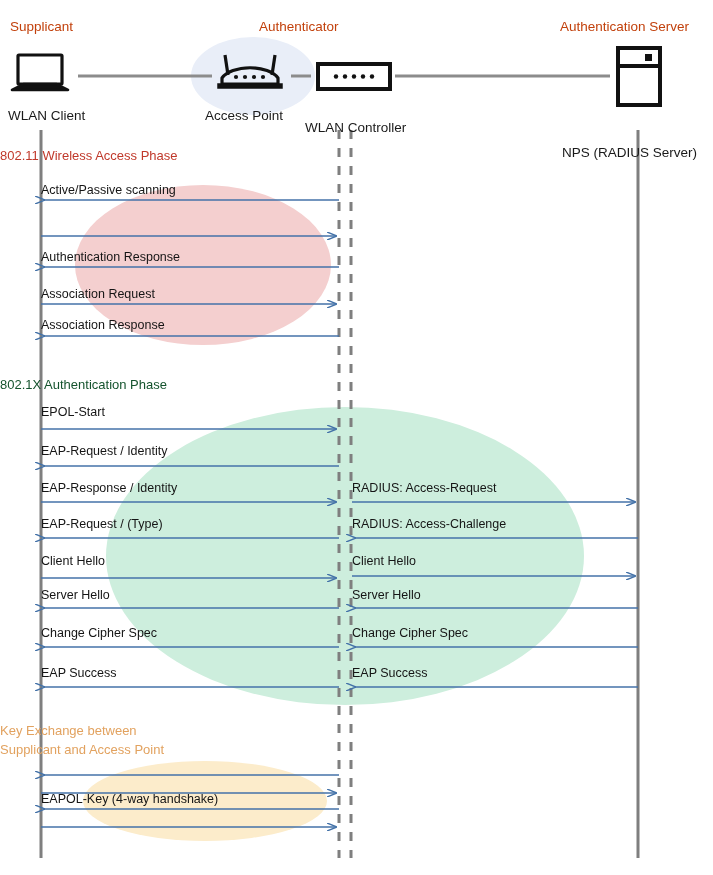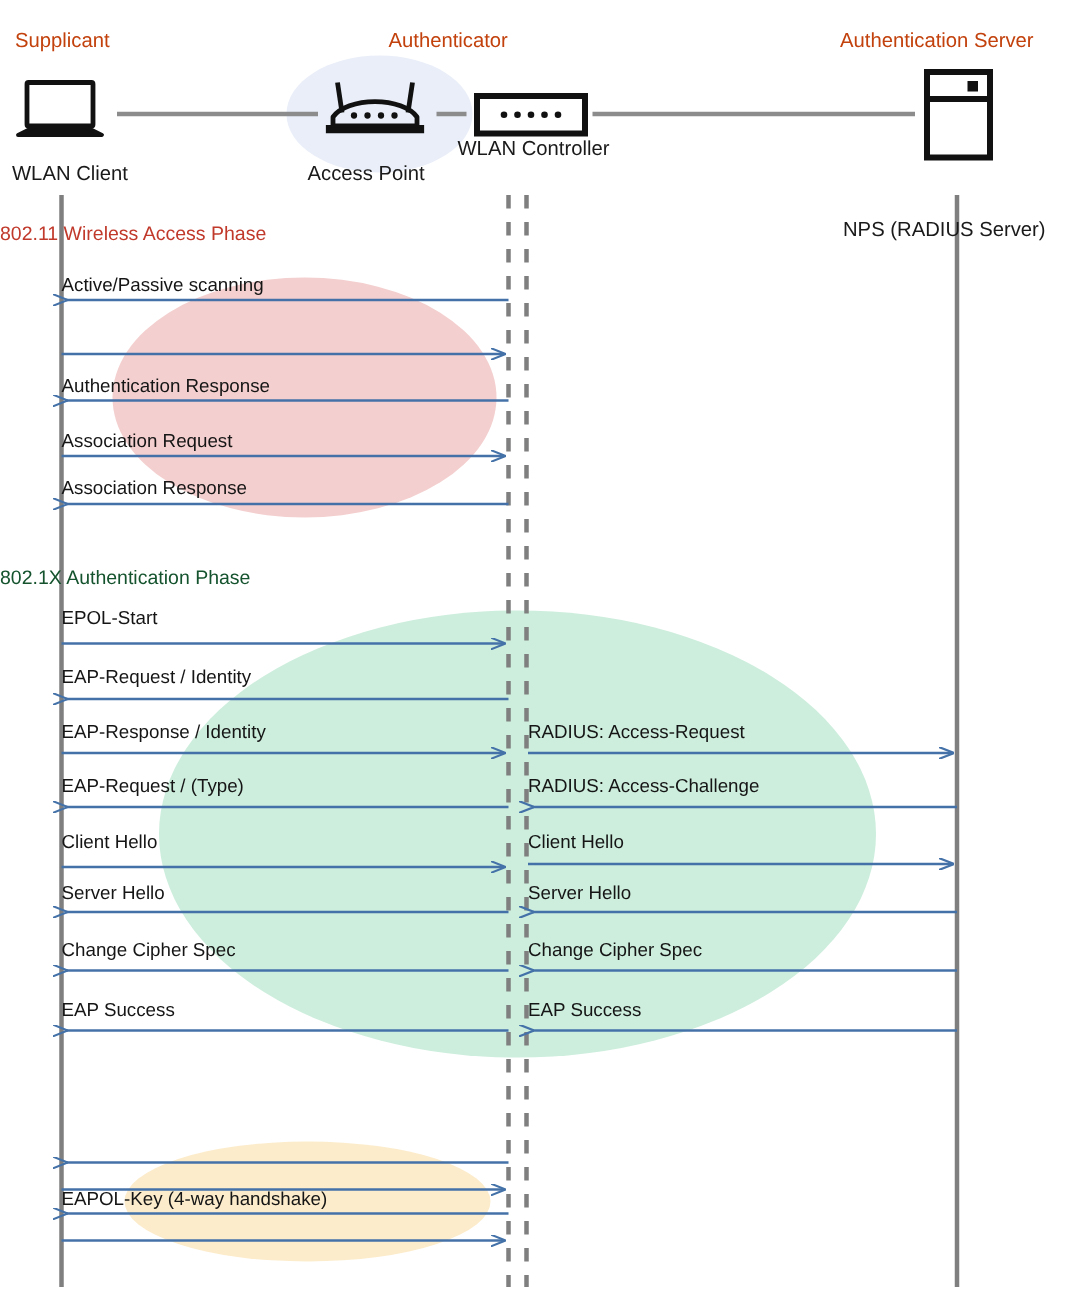--- a/index.html
+++ b/index.html
@@ -115,25 +115,29 @@
       <line x1="41" y1="827" x2="336" y2="827" marker-end="url(#ah-r)"></line>
     </g>
   </svg>
 
   <div class="hdr-top" style="left:10px;top:19px;">Supplicant</div>
   <div class="hdr-top" style="left:259px;top:19px;">Authenticator</div>
   <div class="hdr-top" style="left:560px;top:19px;">Authentication Server</div>
 
   <div class="hdr-bot" style="left:8px;top:108px;">WLAN Client</div>
   <div class="hdr-bot" style="left:205px;top:108px;">Access Point</div>
-  <div class="hdr-bot" style="left:305px;top:91px;">WLAN Controller</div>
+  <div class="hdr-bot" style="left:305px;top:120px;">WLAN Controller</div>
   <div class="hdr-bot" style="left:562px;top:108px;margin-top:37px;">NPS (RADIUS Server)</div>
 
   <div class="phase" style="left:0px;top:146px;width:380px;color:#c0392b;">802.11 Wireless Access Phase</div>
   <div class="phase" style="left:0px;top:375px;width:400px;color:#14532d;">802.1X Authentication Phase</div>
+  <div class="phase" style="left:0px;top:721px;width:372px;color:#e2a25f;">
+    <div>Key Exchange between</div>
+    <div>Supplicant and Access Point</div>
+  </div>
 
   <div class="msg" style="left:41px;top:183px;width:298px;">Active/Passive scanning</div>
   <div class="msg" style="left:41px;top:250px;width:298px;">Authentication Response</div>
   <div class="msg" style="left:41px;top:287px;width:298px;">Association Request</div>
   <div class="msg" style="left:41px;top:318px;width:298px;">Association Response</div>
 
   <div class="msg" style="left:41px;top:405px;width:298px;">EPOL-Start</div>
   <div class="msg" style="left:41px;top:444px;width:298px;">EAP-Request / Identity</div>
   <div class="msg" style="left:41px;top:481px;width:298px;">EAP-Response / Identity</div>
   <div class="msg" style="left:41px;top:517px;width:298px;">EAP-Request / (Type)</div>

